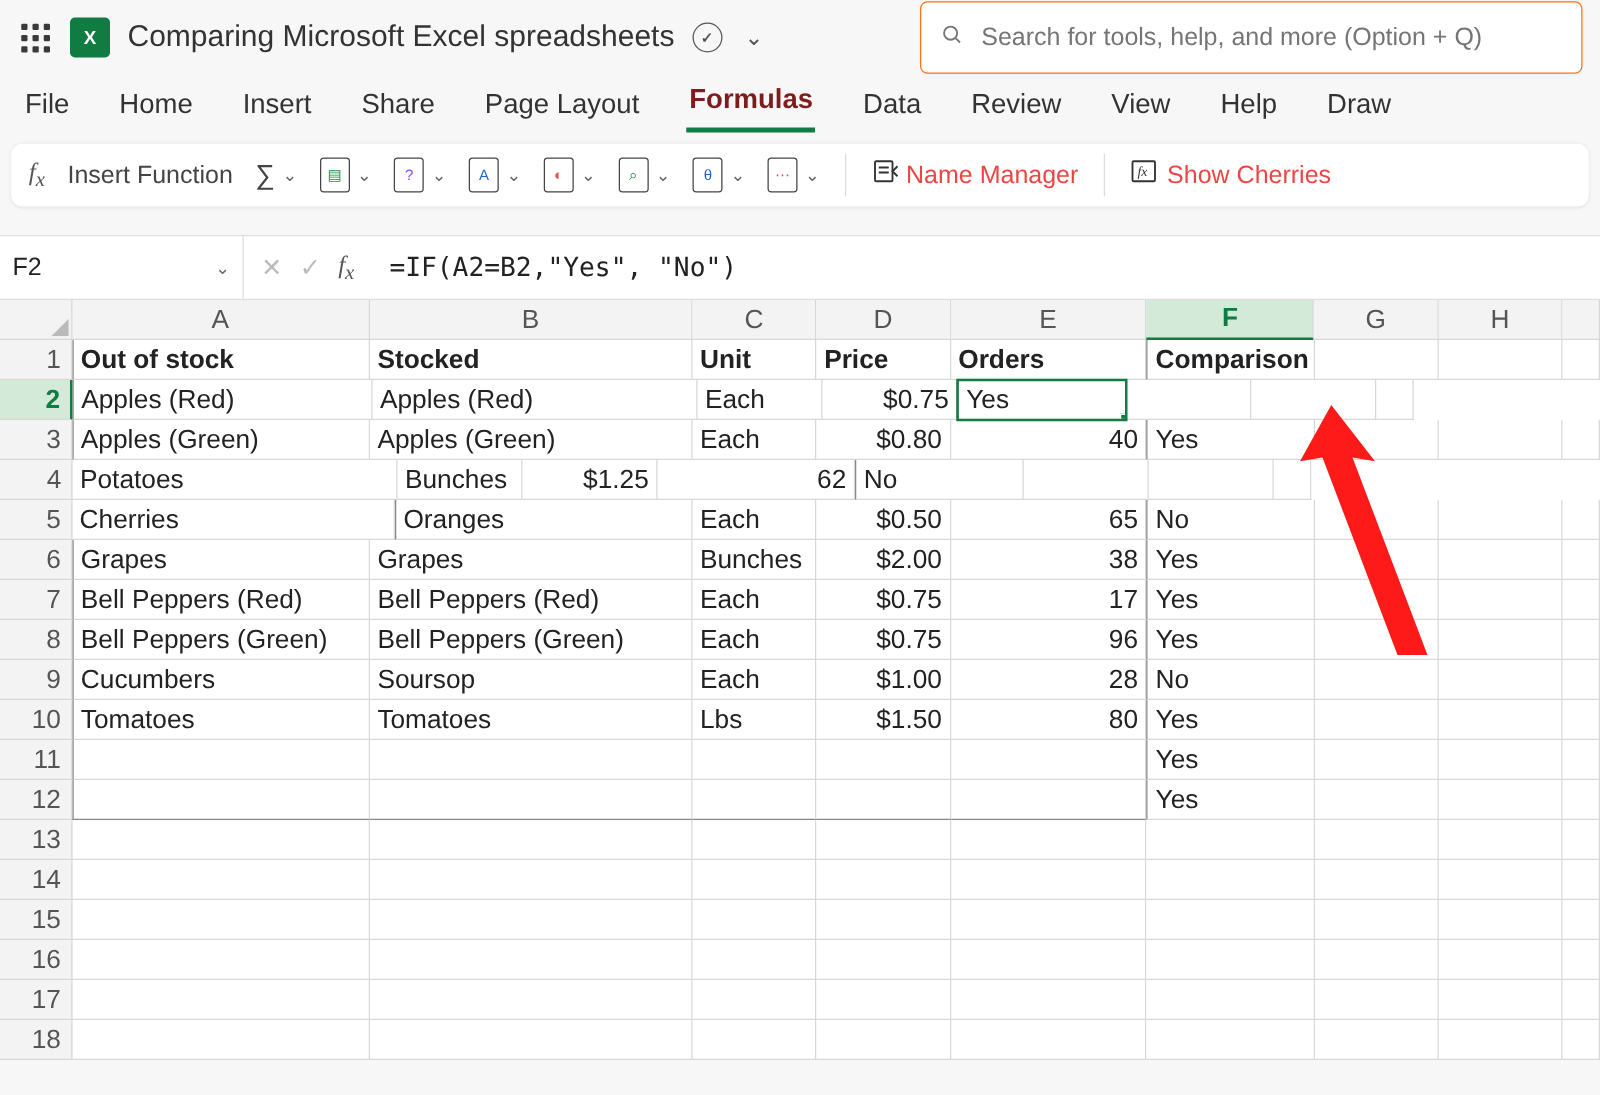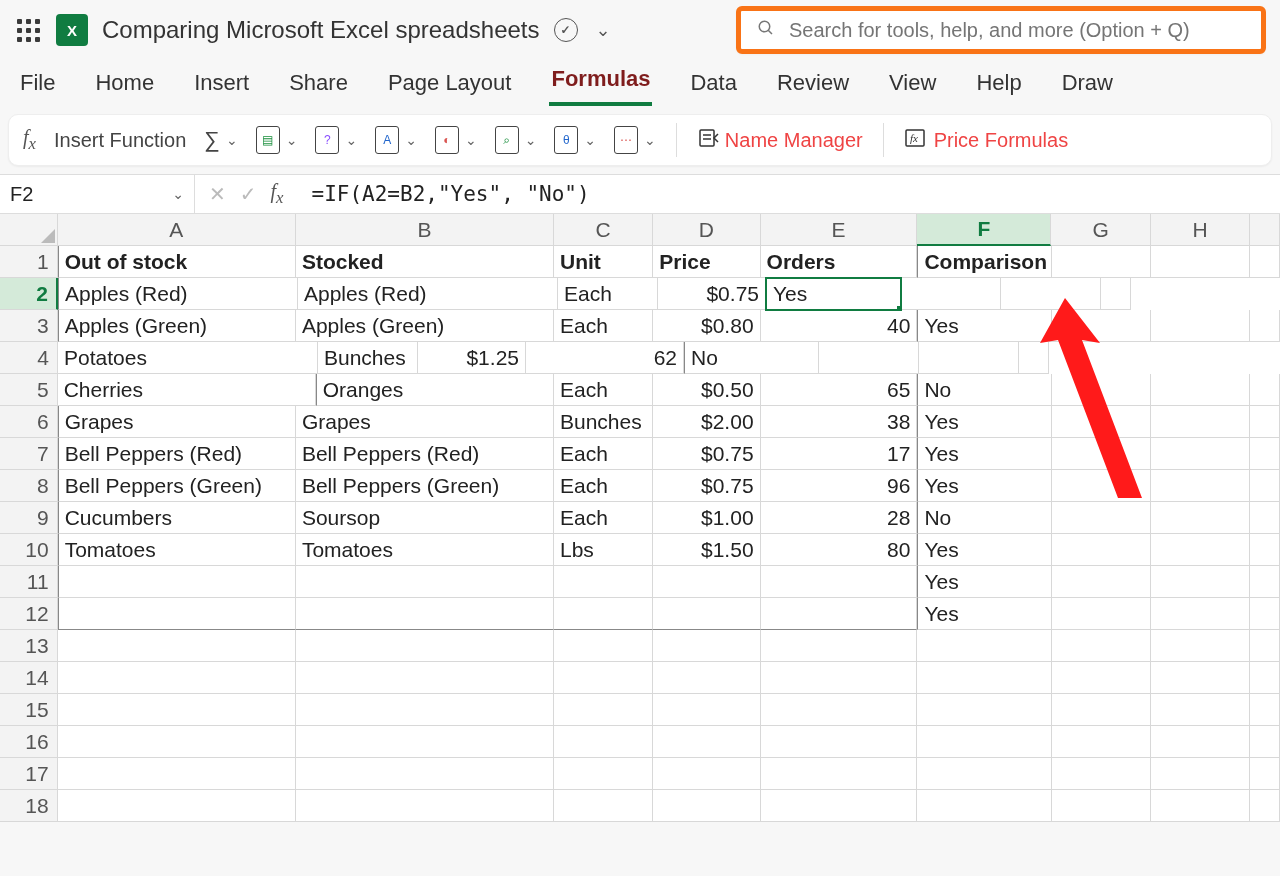--- a/index.html
+++ b/index.html
@@ -45,23 +45,23 @@
     font-weight: 400;
   }
   .autosave-badge {
     width:24px;height:24px;border:1.5px solid #555;border-radius:50%;
     display:flex;align-items:center;justify-content:center;font-size:12px;font-weight:700;color:#555;
   }
   .title-dropdown { font-size:18px;color:#555;padding:0 4px;cursor:pointer; }
   .searchbox {
     margin-left: auto;
     width: 530px;
-    height: 48px;
+    height: 58px;
     background: #fff;
-    border: 5px solid #f97316;
+    border: 1px solid #f97316;
     border-radius: 6px;
     display:flex;align-items:center;
     padding: 4px 16px;
     gap: 14px;
     box-shadow: 0 1px 2px rgba(0,0,0,0.03);
   }
   .search-icon { color:#777; font-size:18px; }
   .search-input {
     border:none;outline:none;font-size:20px;color:#888;width:100%;background:transparent;
   }
@@ -107,22 +107,22 @@
   }
   .chev { font-size:14px;color:#666;margin-left:2px; }
   .icon-box {
     width:24px;height:28px;border:1.8px solid #444;border-radius:3px;
     display:flex;align-items:center;justify-content:center;font-size:12px;
   }
   .divider { width:1px;height:34px;background:#ddd;margin:0 6px; }
 
   
   .formula-bar {
-    margin-top: 8px;
-    height: 40px;
+    margin-top: 22px;
+    height: 52px;
     background:#fff;
     border-top:1px solid #ddd;
     border-bottom:1px solid #ddd;
     display:flex;
     align-items:center;
   }
   .name-box {
     width: 195px; height:100%;
     border-right:1px solid #ddd;
     display:flex;align-items:center;justify-content:space-between;
@@ -288,21 +288,21 @@
     <span class="toolbar-text">Name Manager</span>
   </div>
   <div class="divider"></div>
   <div class="tool-btn">
     <span>
       <svg width="26" height="24" viewBox="0 0 26 24" fill="none" stroke="#333" stroke-width="1.5">
           <rect x="2" y="4" width="18" height="16" rx="1"></rect>
           <text x="6" y="16" font-size="11" font-style="italic" fill="#333" stroke="none" font-family="serif">fx</text>
         </svg>
     </span>
-    <span class="toolbar-text">Price Formulas</span>
+    <span class="toolbar-text">Show Cherries</span>
   </div>
 </div>
 
 <div class="formula-bar">
   <div class="name-box">
     <span>F2</span>
     <span class="chev">⌄</span>
   </div>
   <div class="fb-icons">
     <span style="color:#bbb">✕</span>

